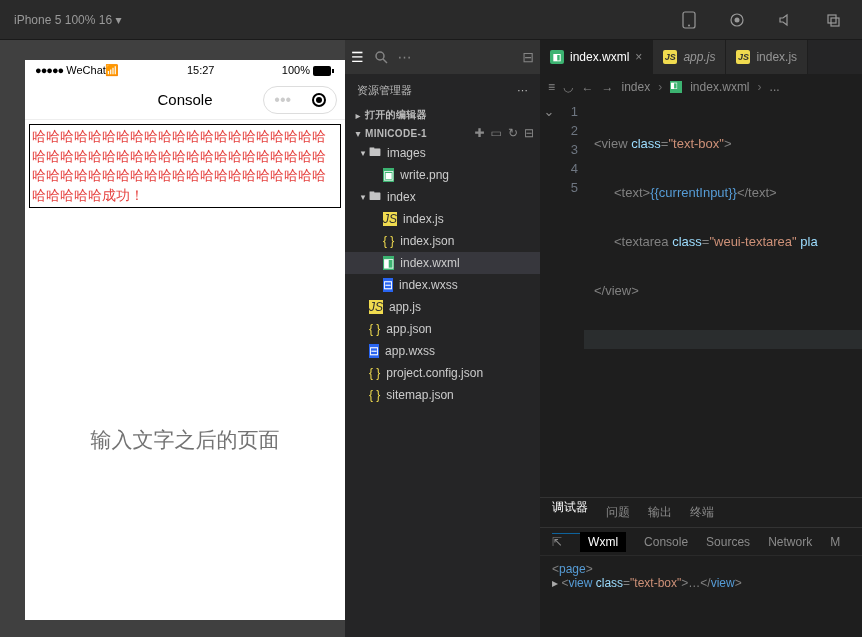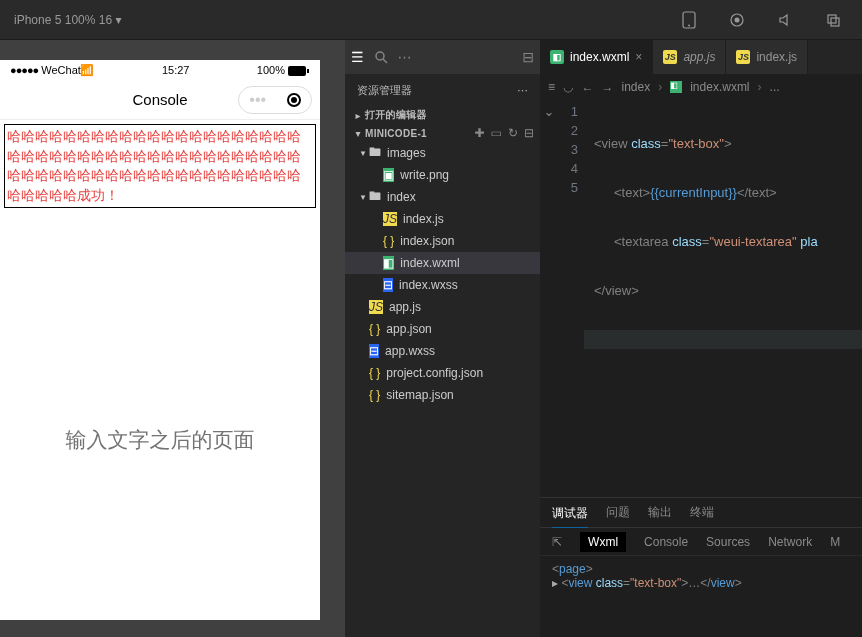--- a/index.html
+++ b/index.html
@@ -10,21 +10,21 @@
 .sim-bar { height: 40px; background: #2a2a2a; border-bottom: 1px solid #1a1a1a; display: flex; align-items: center; padding: 0 14px; color: #999; }
 .sim-bar .device { font-size: 12px; }
 .sim-bar .spacer { flex: 1; }
 .sim-bar .icon-btn { width: 30px; height: 30px; display: flex; align-items: center; justify-content: center; color: #999; cursor: pointer; }
 .sim-bar .sep { width: 18px; }
 
 
 .main { flex: 1; display: flex; min-height: 0; }
 
 
-.sim-panel { width: 345px; background: #404040; display: flex; flex-direction: column; align-items: flex-start; padding-top: 20px; }
+.sim-panel { width: 345px; background: #404040; display: flex; flex-direction: column; align-items: flex-end; padding-top: 20px; }
 .phone { width: 320px; height: 560px; background: #fff; display: flex; flex-direction: column; }
 .phone-status { height: 20px; display: flex; align-items: center; justify-content: space-between; padding: 0 10px; font-size: 11px; color: #000; }
 .phone-status .dots { letter-spacing: -1px; }
 .phone-nav { height: 40px; display: flex; align-items: center; justify-content: center; position: relative; border-bottom: 1px solid #eee; }
 .phone-nav .title { font-size: 15px; color: #000; }
 .phone-nav .capsule { position: absolute; right: 8px; width: 74px; height: 28px; border: 1px solid #ddd; border-radius: 14px; display: flex; align-items: center; justify-content: space-around; }
 .phone-nav .capsule .dot3 { font-size: 16px; }
 .phone-nav .capsule .circ { width: 14px; height: 14px; border: 2px solid #000; border-radius: 50%; display: inline-flex; align-items: center; justify-content: center; }
 .phone-nav .capsule .circ::after { content: ""; width: 6px; height: 6px; background: #000; border-radius: 50%; }
 .phone-body { flex: 1; padding: 4px; position: relative; }
@@ -78,21 +78,21 @@
 .line { height: 19px; line-height: 19px; padding-left: 10px; }
 .line.hl { background: #2a2d2e; }
 .tok-attr { color: #9cdcfe; }
 .tok-str { color: #ce9178; }
 .tok-punc { color: #808080; }
 .tok-expr { color: #569cd6; }
 
 
 .bottom-panel { height: 140px; border-top: 1px solid #333; background: #1e1e1e; display: flex; flex-direction: column; }
 .bp-tabs { height: 30px; display: flex; align-items: center; padding: 0 12px; gap: 18px; font-size: 12px; color: #8a8a8a; border-bottom: 1px solid #333; }
-.bp-tabs .t.active { color: #fff; border-bottom: 1px solid #0e639c; padding-bottom: 5px; margin-bottom: -7px; }
+.bp-tabs .t.active { color: #fff; border-bottom: 1px solid #0e639c; padding-bottom: 17px; margin-bottom: -7px; }
 .bp-sub { height: 28px; display: flex; align-items: center; padding: 0 12px; gap: 18px; font-size: 12px; color: #8a8a8a; border-bottom: 1px solid #2a2a2a; }
 .bp-sub .t.active { color: #fff; background: #000; padding: 3px 8px; }
 .bp-sub .insp { color: #8a8a8a; }
 .bp-body { flex: 1; padding: 6px 12px; font-family: Consolas, monospace; font-size: 12px; color: #aaa; }
 .wx-tag { color: #569cd6; }
 .wx-attr { color: #9cdcfe; }
 .wx-str { color: #ce9178; }
 .wx-p { color: #808080; }
 svg { display: block; }
 </style>

